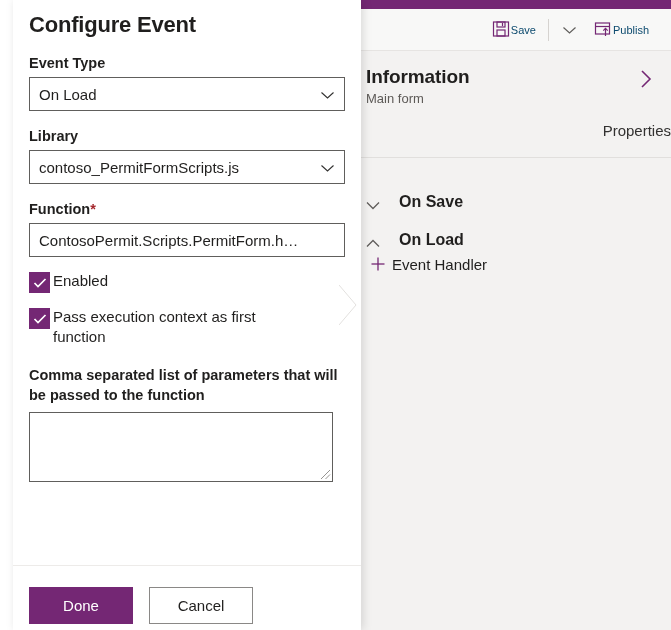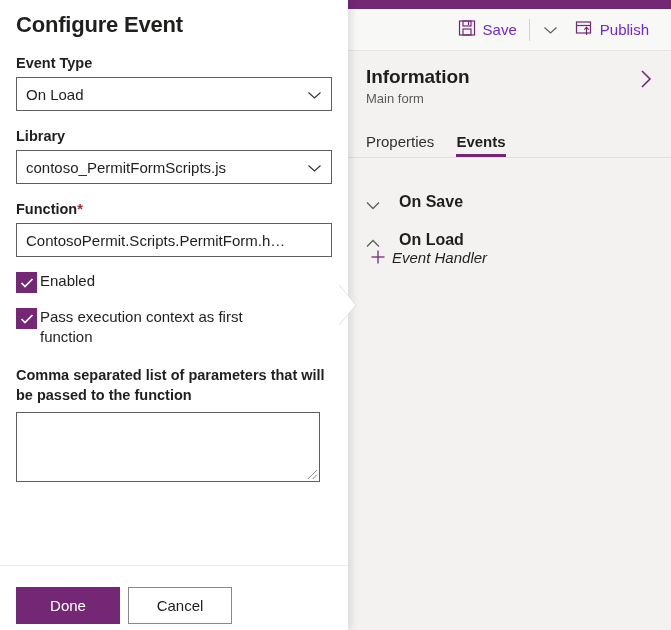--- a/index.html
+++ b/index.html
@@ -44,24 +44,24 @@
     border-bottom: 1px solid #e6e4e2;
     display: flex;
     align-items: center;
     justify-content: flex-end;
     padding-right: 14px;
     box-sizing: border-box;
   }
   .cmd-btn {
     display: flex;
     align-items: center;
-    gap: 7px;
+    gap: 1px;
     padding: 5px 8px;
-    font-size: 15px;
-    color: #6d28d9;
+    font-size: 11px;
+    color: #0c4a6e;
     cursor: pointer;
     white-space: nowrap;
   }
   .cmd-sep {
     width: 1px;
     height: 22px;
     background: #d6d3d0;
     margin: 0 4px;
   }
   .cmd-chev {
@@ -106,20 +106,21 @@
     top: 122px;
     width: 324px;
     height: 36px;
     background: #f3f2f1;
     border-bottom: 1px solid #e1dfdd;
     box-sizing: border-box;
     display: flex;
     align-items: flex-end;
     padding-left: 19px;
     gap: 22px;
+    flex-direction: column;
   }
   .tab {
     font-size: 15px;
     color: #323130;
     padding-bottom: 7px;
     cursor: pointer;
     position: relative;
   }
   .tab.active {
     font-weight: bold;
@@ -158,25 +159,24 @@
     justify-content: flex-start;
   }
   .tree-label {
     font-size: 16px;
     font-weight: bold;
     color: #201f1e;
     margin-left: 4px;
   }
   .tree-sub {
     display: flex;
-    align-items: flex-start;
+    align-items: center;
     height: 30px;
     padding-left: 20px;
     cursor: pointer;
-    font-style: italic;
   }
   .tree-sub .plus {
     width: 22px;
     display: flex;
     align-items: center;
     justify-content: center;
   }
   .tree-sub-label {
     font-size: 15px;
     color: #201f1e;
@@ -191,21 +191,21 @@
     width: 18px;
     height: 40px;
     overflow: hidden;
     z-index: 12;
   }
   #pointer svg { display: block; }
 
   
   #dialog {
     position: absolute;
-    left: 0;
+    left: 13px;
     top: 0;
     width: 348px;
     height: 630px;
     background: #ffffff;
     box-shadow: 2px 0 9px rgba(0,0,0,0.13);
     z-index: 10;
     box-sizing: border-box;
   }
   #dlg-title {
     font-size: 22px;
@@ -304,21 +304,21 @@
     top: 565px;
     width: 348px;
     height: 1px;
     background: #edebe9;
   }
   #dlg-footer {
     position: absolute;
     left: 16px;
     top: 587px;
     display: flex;
-    gap: 8px;
+    gap: 16px;
   }
   .btn {
     height: 37px;
     min-width: 104px;
     font-size: 15px;
     display: flex;
     align-items: center;
     justify-content: center;
     box-sizing: border-box;
     cursor: pointer;

